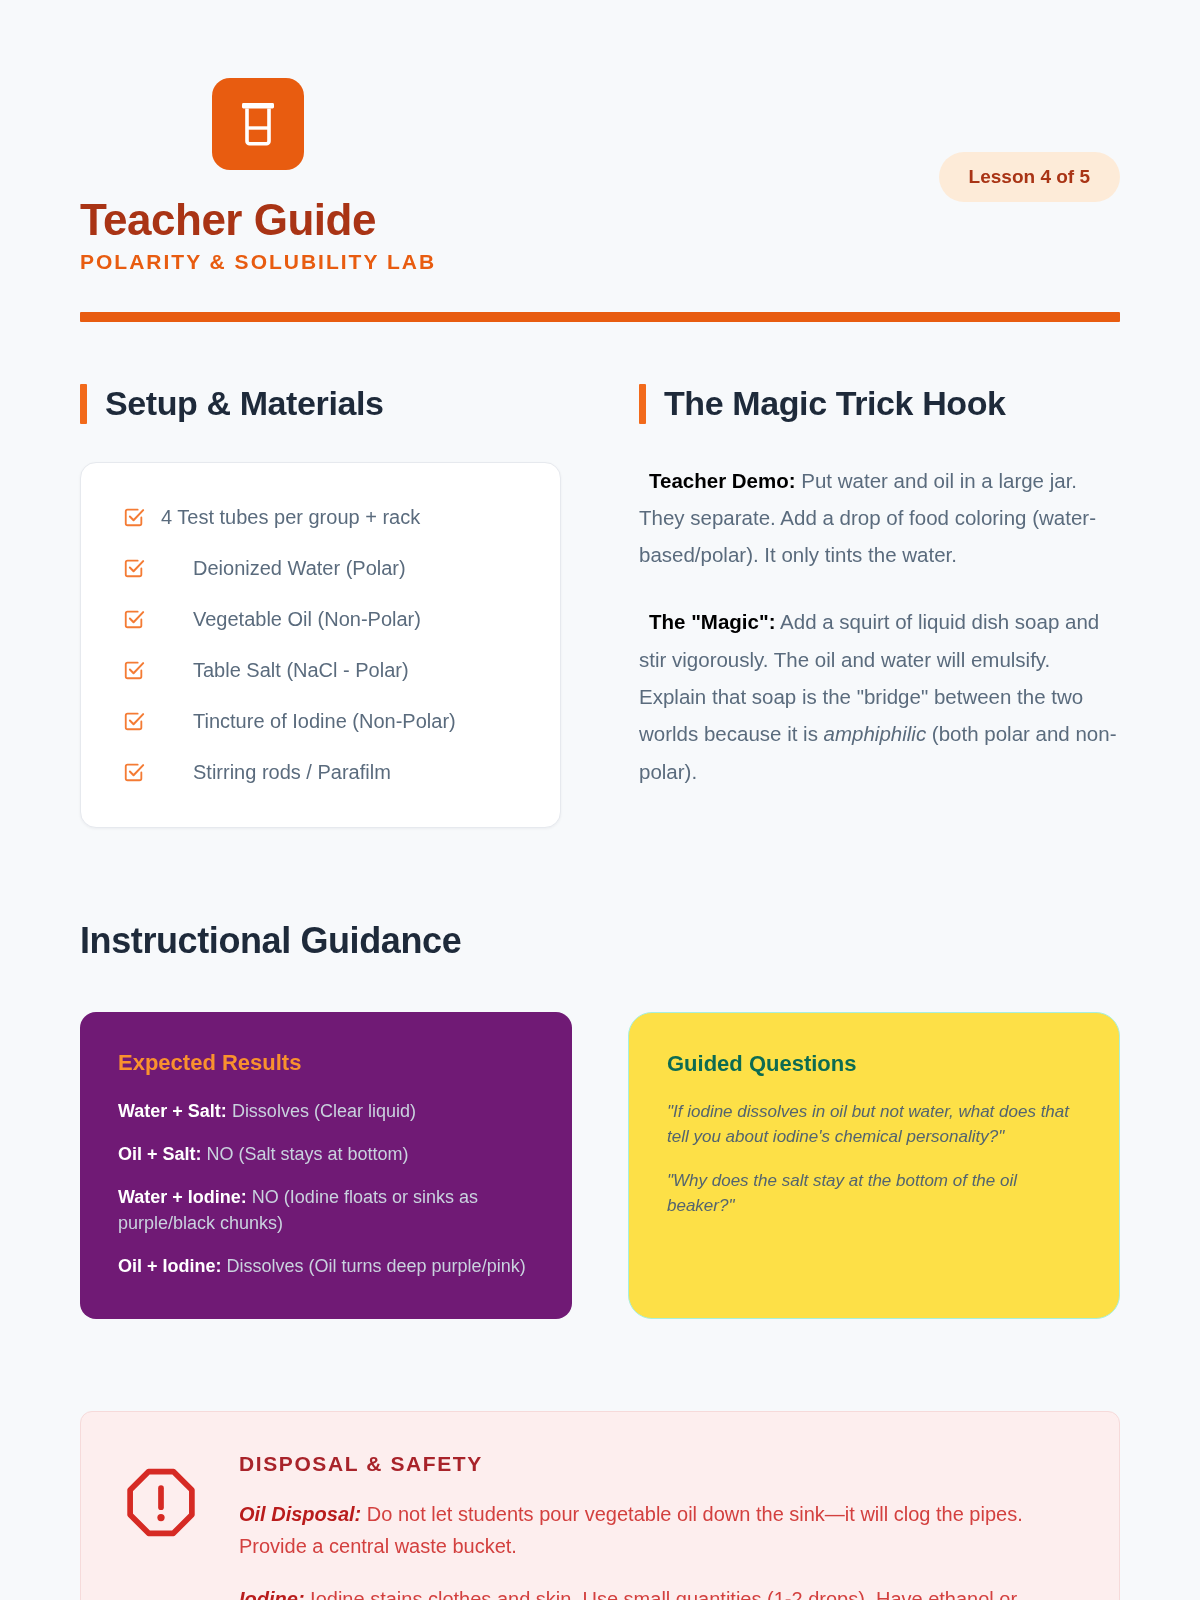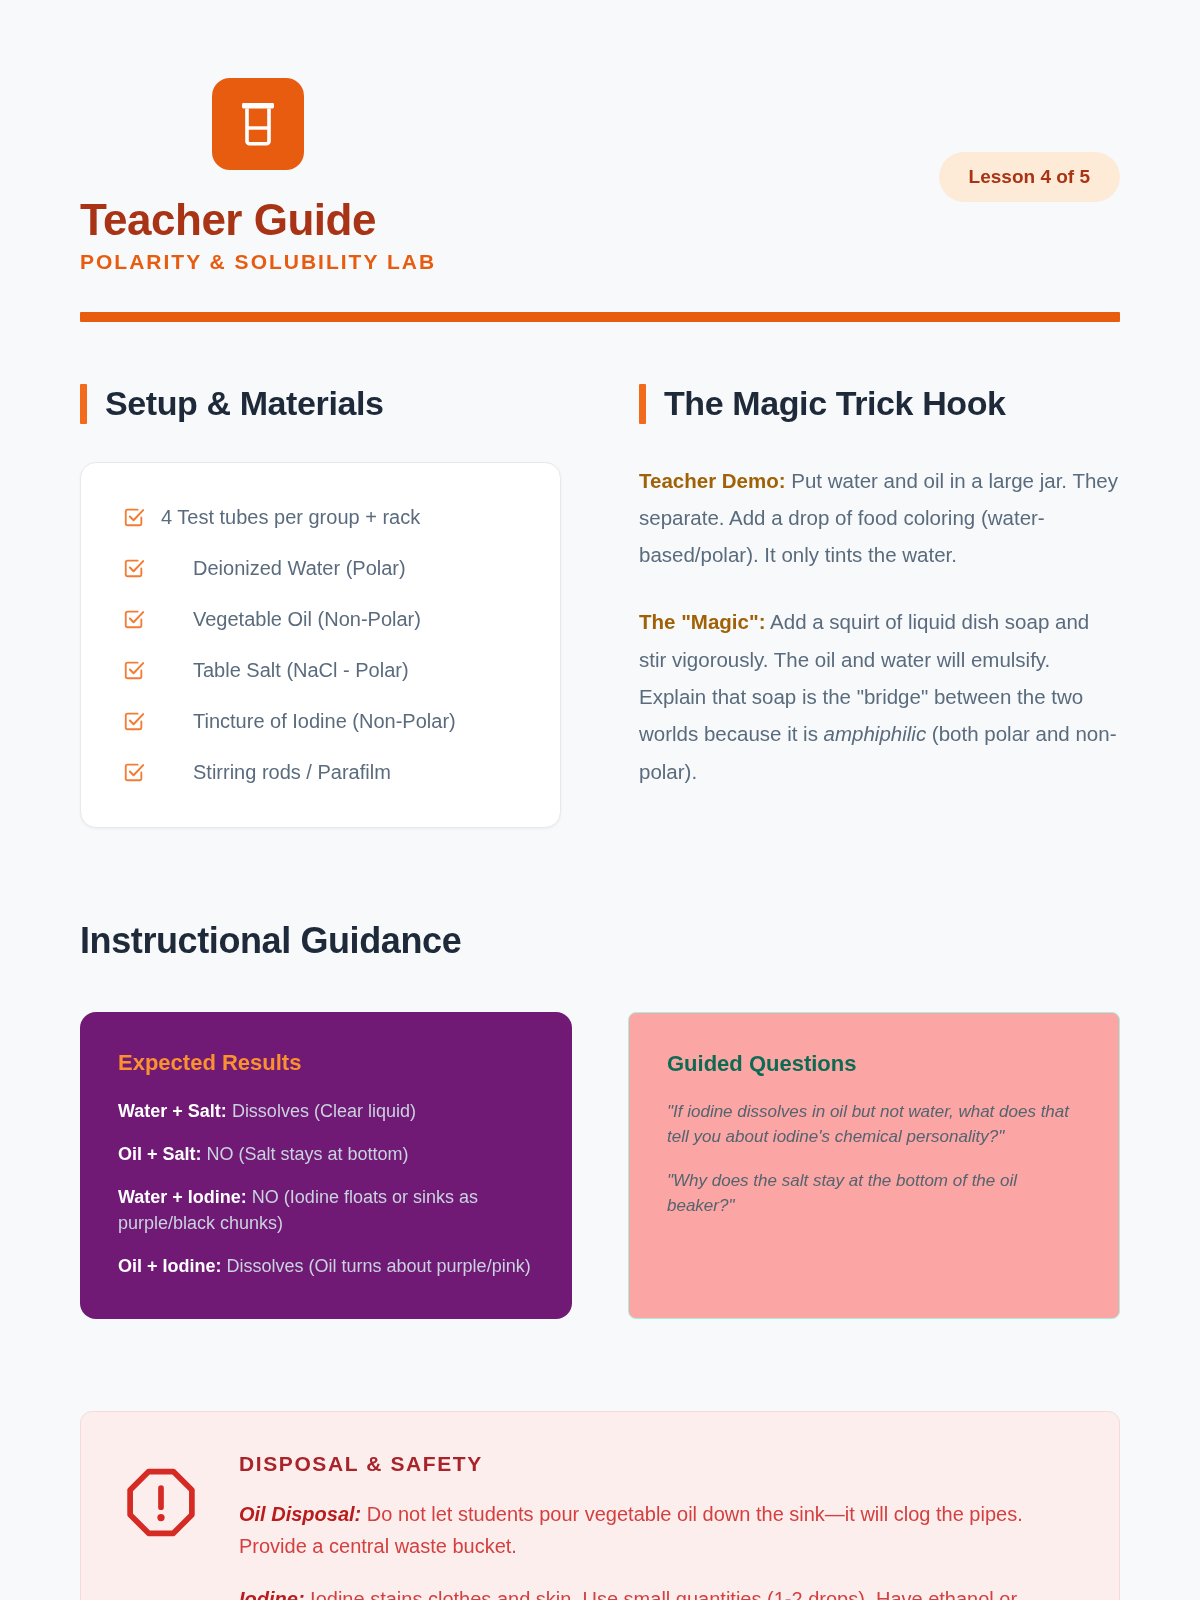--- a/index.html
+++ b/index.html
@@ -120,21 +120,21 @@
     line-height: 1.3;
   }
 
   
   .hook p {
     font-size: 20.5px;
     line-height: 1.82;
     color: #5a6b7d;
   }
   .hook p + p { margin-top: 30px; }
-  .hook b { color: #a16207; font-weight: bold; }
+  .hook b { color: #000000; font-weight: bold; margin-left: 10px; }
   .hook i { font-style: italic; }
 
   
   .guidance-title {
     font-size: 36px;
     font-weight: bold;
     color: #1e2a3a;
     letter-spacing: -0.4px;
     margin-top: 92px;
   }
@@ -161,23 +161,23 @@
   }
   .dark-card p {
     font-size: 18px;
     line-height: 1.45;
     color: #c9d2de;
   }
   .dark-card p + p { margin-top: 17px; }
   .dark-card b { color: #ffffff; font-weight: bold; }
 
   .mint-card {
-    background: #fca5a5;
+    background: #fde047;
     border: 1px solid #a7f0de;
-    border-radius: 8px;
+    border-radius: 24px;
     padding: 38px 38px 40px 38px;
     width: 100%;
   }
   .mint-card h3 {
     font-size: 22px;
     font-weight: bold;
     color: #0c6b52;
     margin-bottom: 22px;
   }
   .mint-card p {
@@ -322,21 +322,21 @@
 
   <div class="guidance-title">Instructional Guidance</div>
 
   <div class="guidance-grid">
     <div class="guidance-col">
       <div class="dark-card">
         <h3>Expected Results</h3>
         <p><b>Water + Salt:</b><span> Dissolves (Clear liquid)</span></p>
         <p><b>Oil + Salt:</b><span> NO (Salt stays at bottom)</span></p>
         <p><b>Water + Iodine:</b><span> NO (Iodine floats or sinks as purple/black chunks)</span></p>
-        <p><b>Oil + Iodine:</b><span> Dissolves (Oil turns about purple/pink)</span></p>
+        <p><b>Oil + Iodine:</b><span> Dissolves (Oil turns deep purple/pink)</span></p>
       </div>
     </div>
 
     <div class="guidance-col">
       <div class="mint-card">
         <h3>Guided Questions</h3>
         <p>"If iodine dissolves in oil but not water, what does that tell you about iodine's chemical personality?"</p>
         <p>"Why does the salt stay at the bottom of the oil beaker?"</p>
       </div>
     </div>

